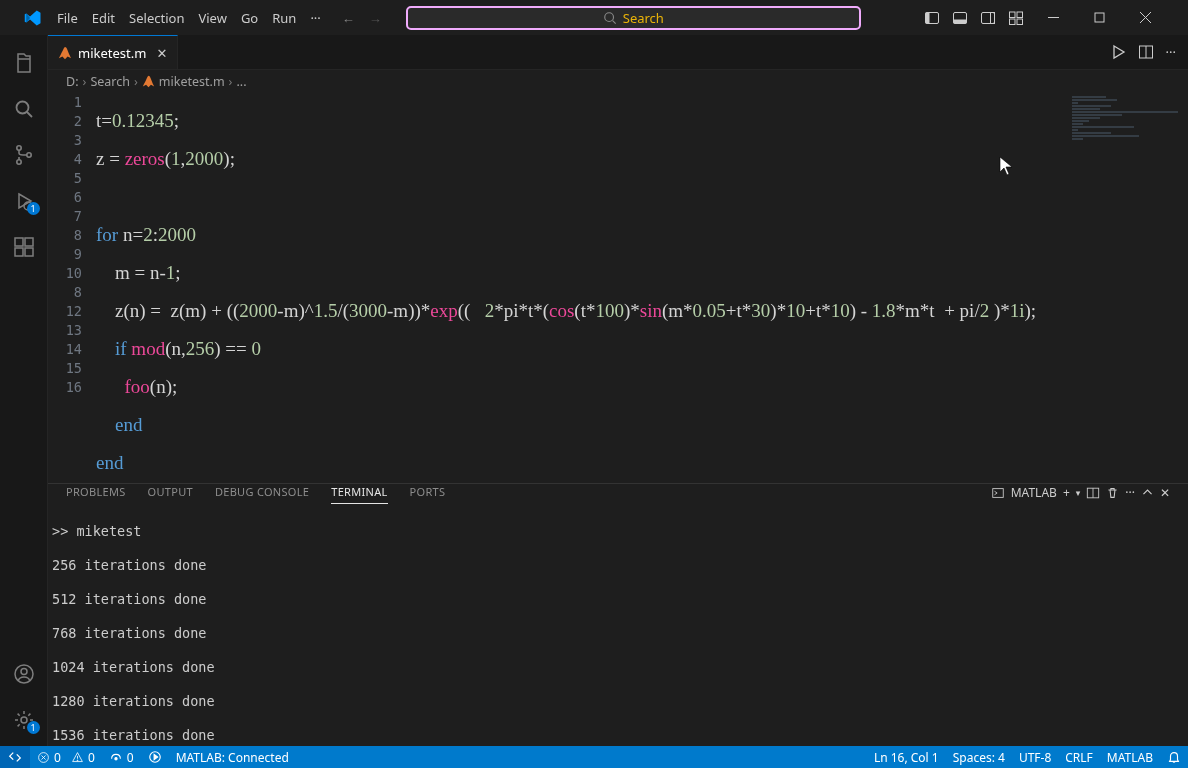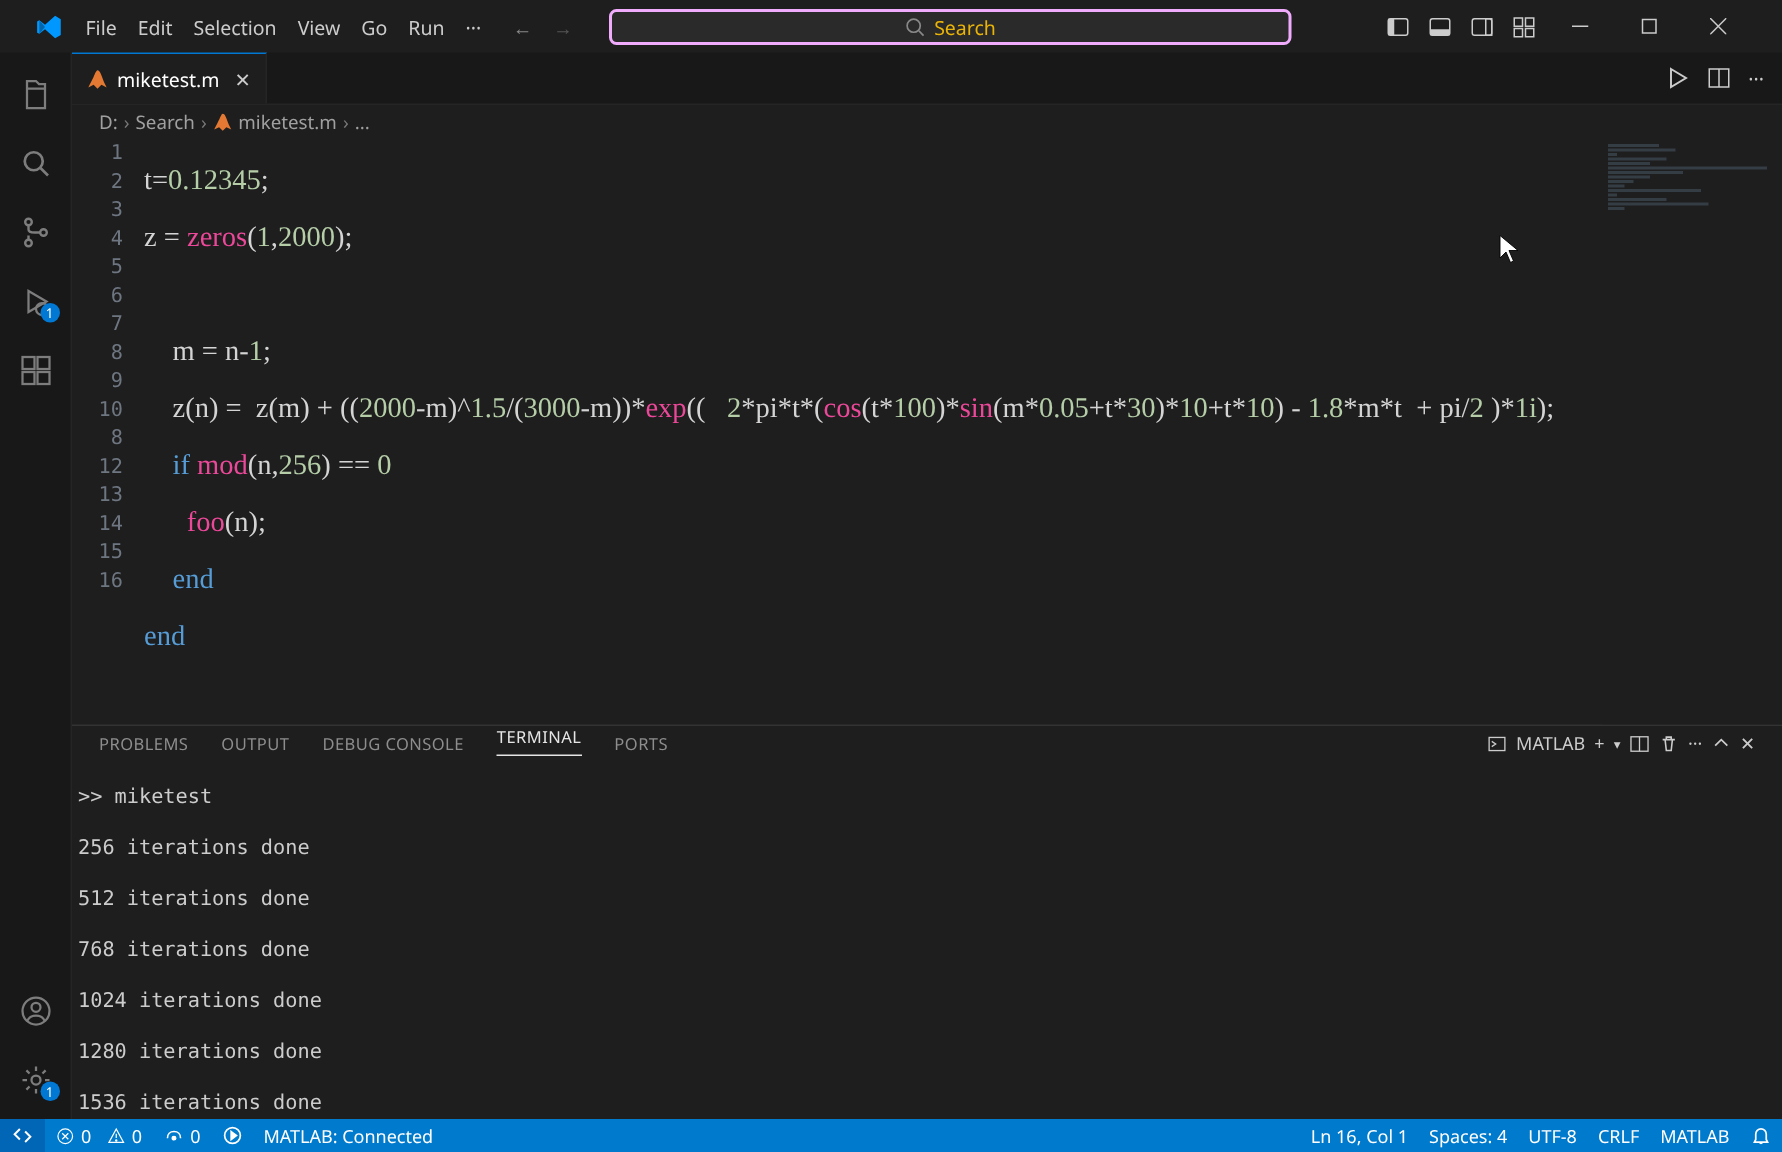--- a/index.html
+++ b/index.html
@@ -47,21 +47,21 @@
   .tok-op{color:#d4d4d4;}
   .tok-num{color:#b5cea8;}
   .tok-kw{color:#569cd6;}
   .tok-fn{color:#ec4899;}
   .tok-paren{color:#d4d4d4;}
 
   .mouse-ptr{position:absolute;top:64px;right:175px;color:#fff;font-size:16px;pointer-events:none;}
 
   
   .panel{height:263px;border-top:1px solid #333;background:#1e1e1e;display:flex;flex-direction:column;}
-  .panel-tabs{height:33px;display:flex;align-items:flex-end;padding:0 18px;gap:22px;font-size:11px;color:#8d8d8d;}
+  .panel-tabs{height:33px;display:flex;align-items:flex-start;padding:0 18px;gap:22px;font-size:11px;color:#8d8d8d;}
   .panel-tabs .ptab{letter-spacing:.3px;}
   .panel-tabs .ptab.active{color:#e5e5e5;border-bottom:1px solid #e5e5e5;padding-bottom:4px;}
   .panel-tabs .p-spacer{flex:1;}
   .panel-tabs .term-pick{display:flex;align-items:center;gap:6px;color:#ccc;font-size:12px;}
   .term-body{flex:1;padding:2px 4px 0 4px;font-family:Consolas,monospace;font-size:13.5px;line-height:17px;color:#cccccc;white-space:pre;}
 
   
   .statusbar{height:22px;background:#007acc;display:flex;align-items:center;color:#fff;font-size:12px;}
   .statusbar .sb-item{padding:0 7px;display:flex;align-items:center;gap:4px;height:100%;}
   .statusbar .sb-remote{background:#0066b5;padding:0 8px;height:100%;display:flex;align-items:center;}
@@ -252,20 +252,21 @@
               <div>12</div>
               <div>13</div>
               <div>14</div>
               <div>15</div>
               <div>16</div>
           </div>
           <div class="code">
 <div class="line"><span class="tok-var">t</span><span class="tok-op">=</span><span class="tok-num">0.12345</span><span class="tok-op">;</span></div>
 <div class="line"><span class="tok-var">z </span><span class="tok-op">= </span><span class="tok-fn">zeros</span><span class="tok-paren">(</span><span class="tok-num">1</span><span class="tok-op">,</span><span class="tok-num">2000</span><span class="tok-paren">)</span><span class="tok-op">;</span></div>
 <div class="line"></div>
+<div class="line"><span class="tok-kw">for</span><span class="tok-var"> n</span><span class="tok-op">=</span><span class="tok-num">2</span><span class="tok-op">:</span><span class="tok-num">2000</span></div>
 <div class="line"><span class="tok-var">    m </span><span class="tok-op">= </span><span class="tok-var">n</span><span class="tok-op">-</span><span class="tok-num">1</span><span class="tok-op">;</span></div>
 <div class="line"><span>    </span><span class="tok-var">z</span><span class="tok-paren">(</span><span class="tok-var">n</span><span class="tok-paren">) </span><span class="tok-op">= </span><span> </span><span class="tok-var">z</span><span class="tok-paren">(</span><span class="tok-var">m</span><span class="tok-paren">) </span><span class="tok-op">+ </span><span class="tok-paren">((</span><span class="tok-num">2000</span><span class="tok-op">-</span><span class="tok-var">m</span><span class="tok-paren">)</span><span class="tok-op">^</span><span class="tok-num">1.5</span><span class="tok-op">/</span><span class="tok-paren">(</span><span class="tok-num">3000</span><span class="tok-op">-</span><span class="tok-var">m</span><span class="tok-paren">))</span><span class="tok-op">*</span><span class="tok-fn">exp</span><span class="tok-paren">(( </span><span>  </span><span class="tok-num">2</span><span class="tok-op">*</span><span class="tok-var">pi</span><span class="tok-op">*</span><span class="tok-var">t</span><span class="tok-op">*</span><span class="tok-paren">(</span><span class="tok-fn">cos</span><span class="tok-paren">(</span><span class="tok-var">t</span><span class="tok-op">*</span><span class="tok-num">100</span><span class="tok-paren">)</span><span class="tok-op">*</span><span class="tok-fn">sin</span><span class="tok-paren">(</span><span class="tok-var">m</span><span class="tok-op">*</span><span class="tok-num">0.05</span><span class="tok-op">+</span><span class="tok-var">t</span><span class="tok-op">*</span><span class="tok-num">30</span><span class="tok-paren">)</span><span class="tok-op">*</span><span class="tok-num">10</span><span class="tok-op">+</span><span class="tok-var">t</span><span class="tok-op">*</span><span class="tok-num">10</span><span class="tok-paren">) </span><span class="tok-op">- </span><span class="tok-num">1.8</span><span class="tok-op">*</span><span class="tok-var">m</span><span class="tok-op">*</span><span class="tok-var">t </span><span> </span><span class="tok-op">+ </span><span class="tok-var">pi</span><span class="tok-op">/</span><span class="tok-num">2 </span><span class="tok-paren">)</span><span class="tok-op">*</span><span class="tok-num">1i</span><span class="tok-paren">)</span><span class="tok-op">;</span></div>
 <div class="line"><span>    </span><span class="tok-kw">if</span><span> </span><span class="tok-fn">mod</span><span class="tok-paren">(</span><span class="tok-var">n</span><span class="tok-op">,</span><span class="tok-num">256</span><span class="tok-paren">) </span><span class="tok-op">== </span><span class="tok-num">0</span></div>
 <div class="line"><span>      </span><span class="tok-fn">foo</span><span class="tok-paren">(</span><span class="tok-var">n</span><span class="tok-paren">)</span><span class="tok-op">;</span></div>
 <div class="line"><span>    </span><span class="tok-kw">end</span></div>
 <div class="line"><span class="tok-kw">end</span></div>
 
 
 
 

